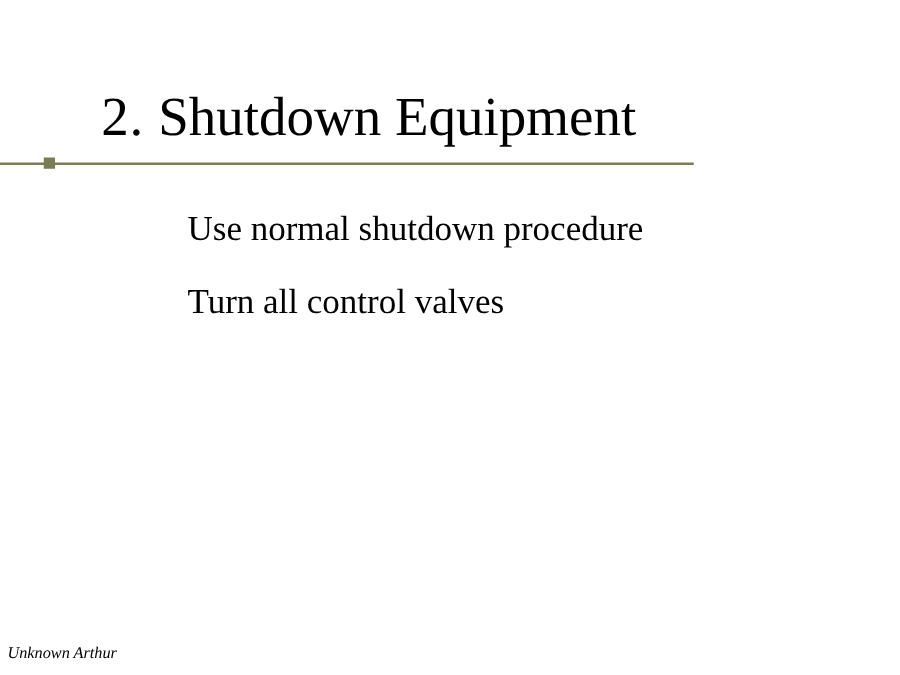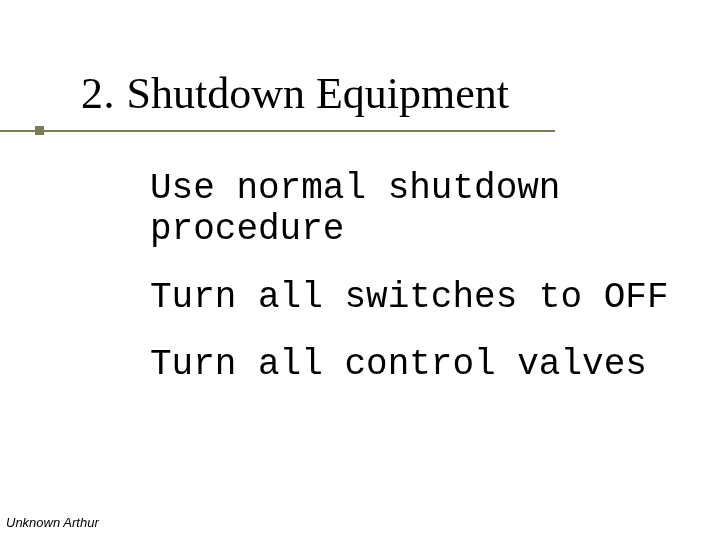--- a/index.html
+++ b/index.html
@@ -44,48 +44,47 @@
     left: 35px;
     width: 9px;
     height: 9px;
     background: #7b7b54;
   }
   .body {
     position: absolute;
     top: 168px;
     left: 150px;
     width: 520px;
-    font-family: Liberation Mono, monospace;
-    font-size: 36px;
+    font-family: Liberation Serif, serif;
+    font-size: 28px;
     line-height: 1.15;
   }
   .body .item {
     margin-bottom: 26px;
   }
   .footer {
     position: absolute;
     left: 6px;
     bottom: 10px;
-    font-family: Liberation Sans, sans-serif;
+    font-family: Liberation Serif, serif;
     font-style: italic;
     font-size: 13px;
   }
 </style>
 </head>
 <body>
 <div class="slide">
 
   <div class="title-row">
     <span class="title-num">2. </span>
     <span>Shutdown Equipment</span>
   </div>
 
   <div class="hline"></div>
   <div class="marker"></div>
 
   <div class="body">
     <div class="item">Use normal shutdown procedure</div>
-    <div class="item">Turn all switches to OFF</div>
     <div class="item">Turn all control valves</div>
   </div>
 
   <div class="footer">Unknown Arthur</div>
 </div>
 
 </body></html>

